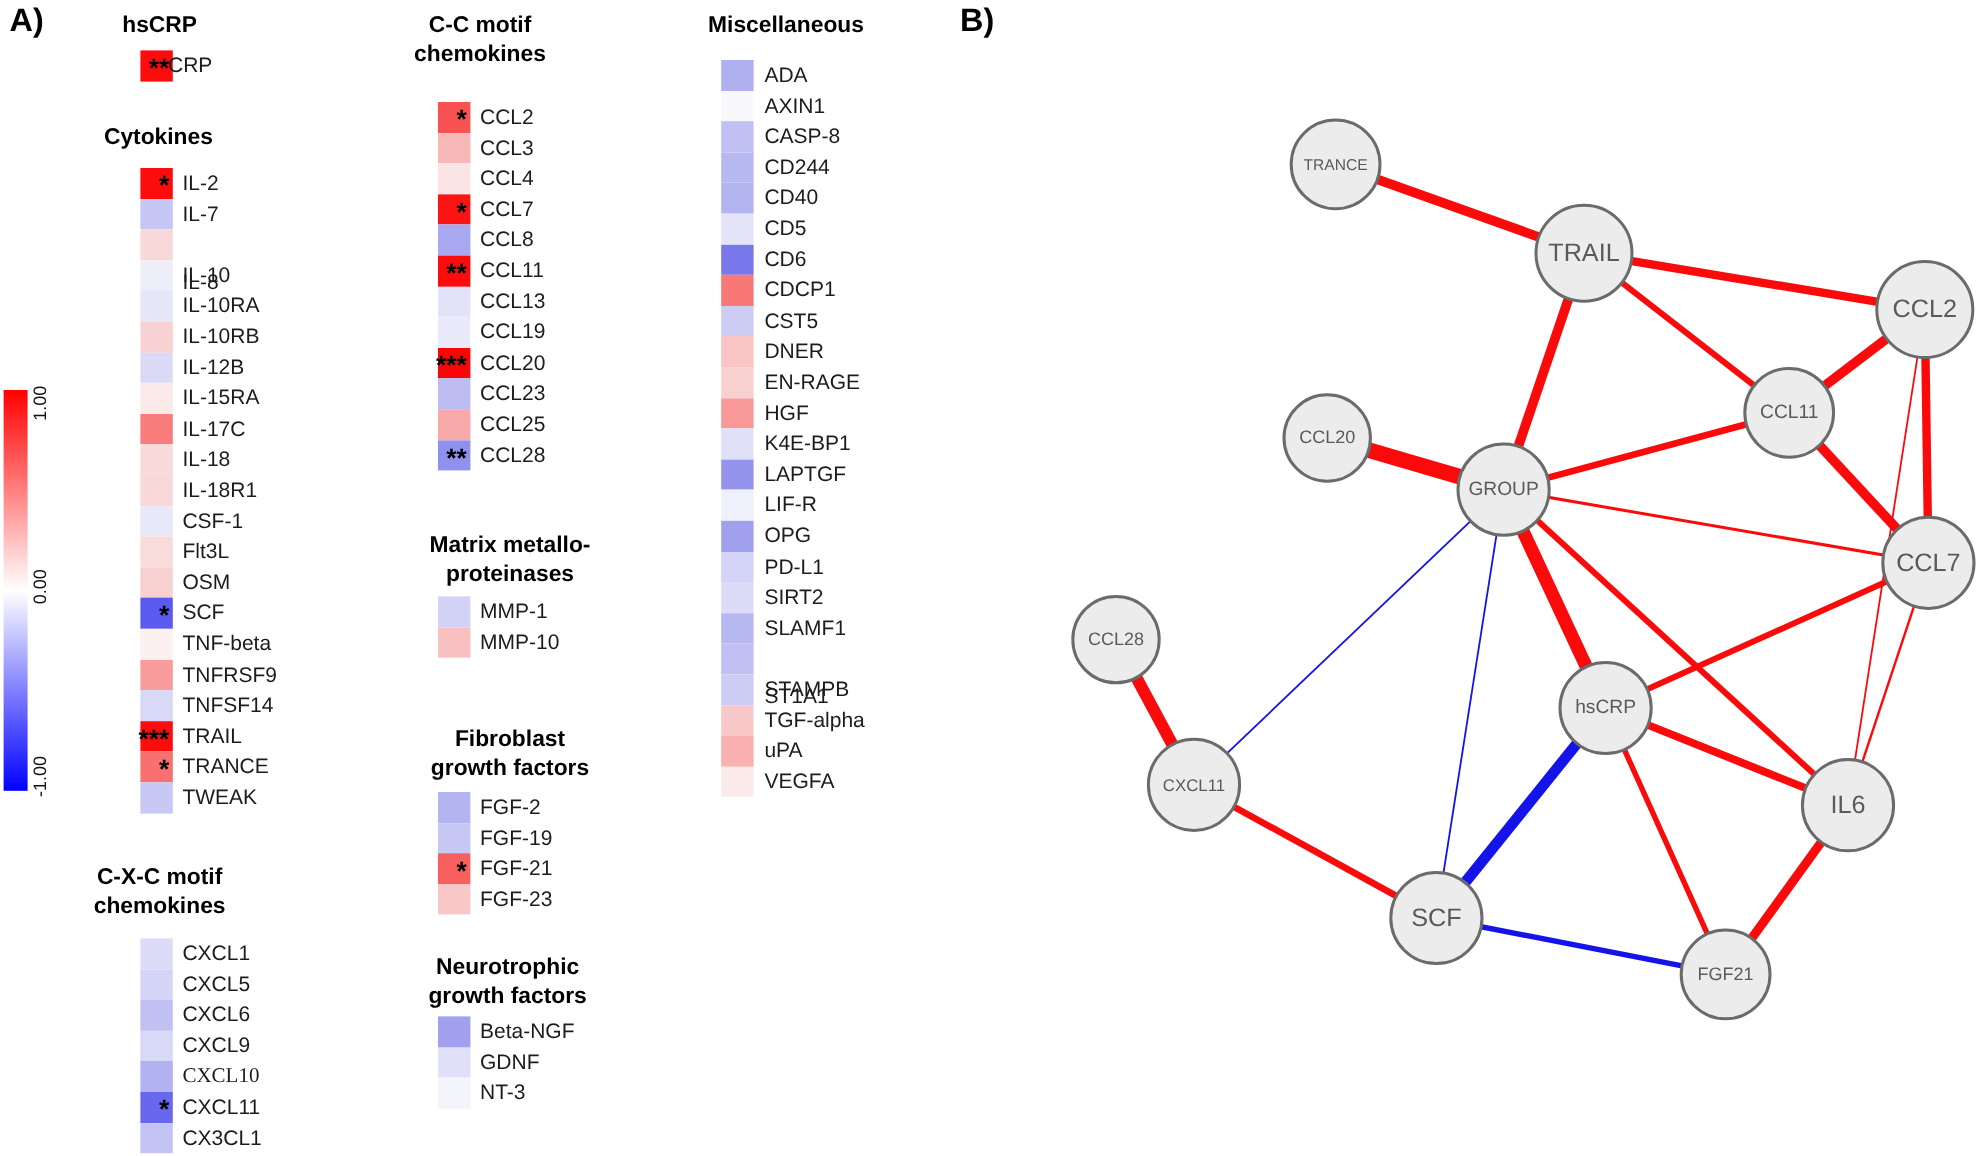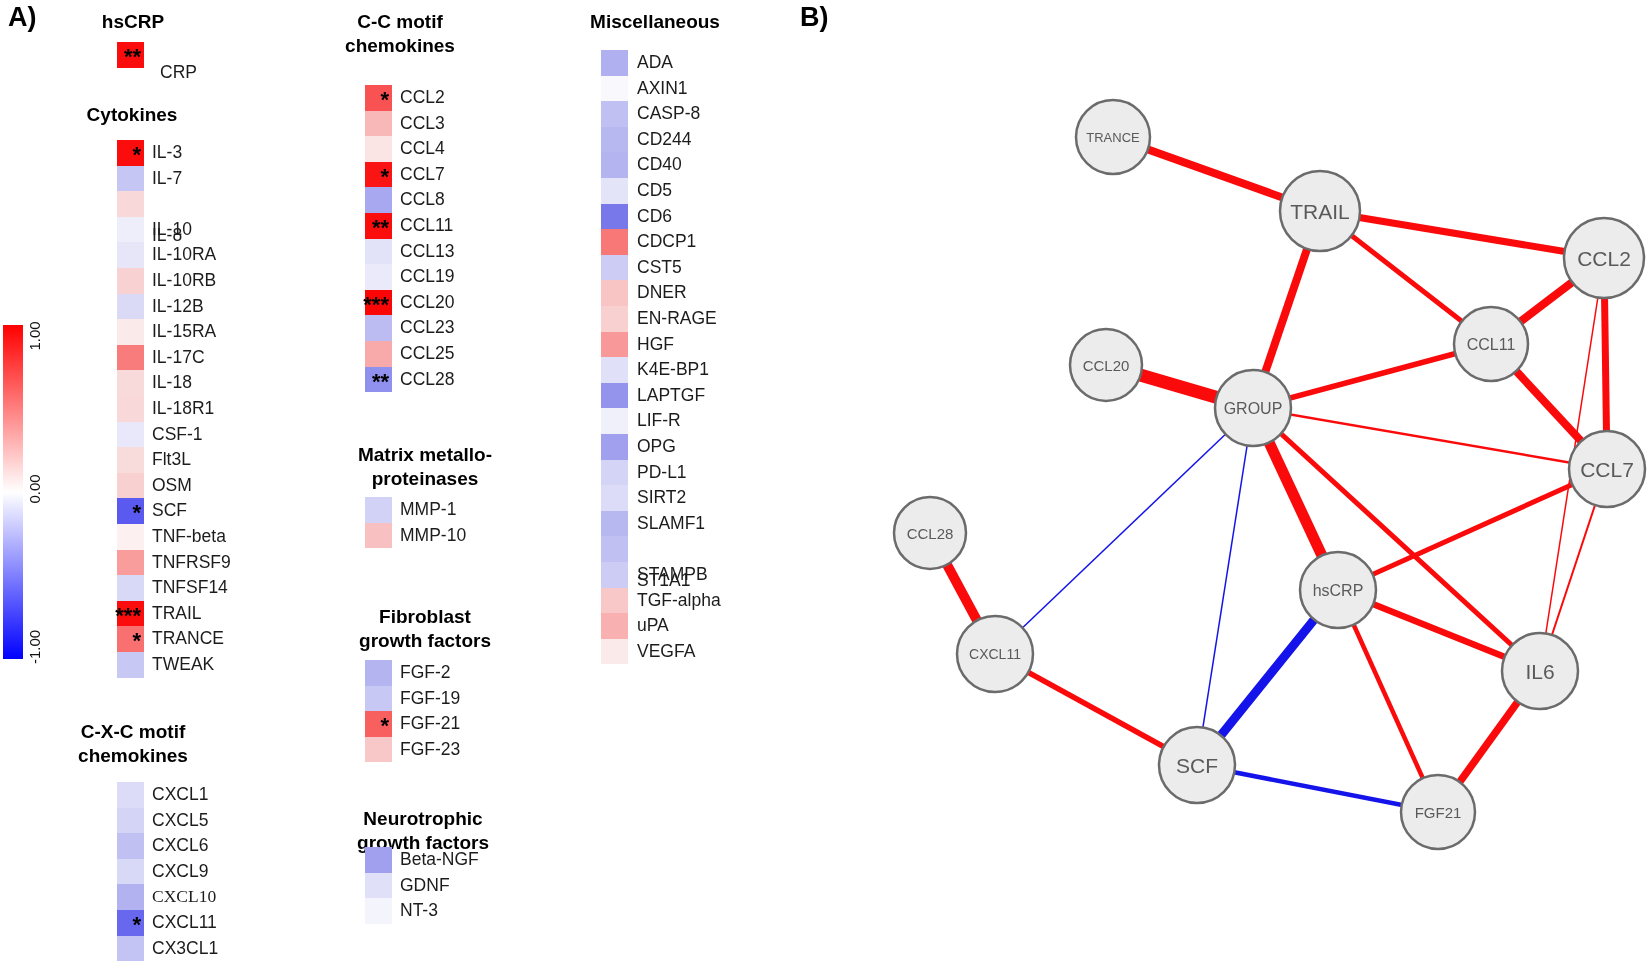--- a/index.html
+++ b/index.html
@@ -59,26 +59,26 @@
   <div id="colorbar"></div>
   <div class="cbar-label" style="left:34px;top:336px;">1.00</div>
   <div class="cbar-label" style="left:34px;top:489px;">0.00</div>
   <div class="cbar-label" style="left:34px;top:647px;">-1.00</div>
 
   <div id="panelA">
       <div class="group-header" style="left: 133px; top: 10px; white-space: pre-line;">hsCRP</div>
       <div class="hm-cell" style="left: 117px; top: 42px; height: 25.6px; width: 27px; background: rgb(251, 13, 13);">
         <span class="hm-stars">**</span>
       </div>
-      <div class="hm-label" style="left: 160px; top: 42px; line-height: 25.6px; margin-top: 18px;">CRP</div>
+      <div class="hm-label" style="left: 140px; top: 42px; line-height: 25.6px;">CRP</div>
       <div class="group-header" style="left: 132px; top: 103px; white-space: pre-line;">Cytokines</div>
       <div class="hm-cell" style="left: 117px; top: 140px; height: 25.6px; width: 27px; background: rgb(251, 13, 13);">
         <span class="hm-stars">*</span>
       </div>
-      <div class="hm-label" style="left: 152px; top: 140px; line-height: 25.6px;">IL-3</div>
+      <div class="hm-label" style="left: 152px; top: 140px; line-height: 25.6px;">IL-2</div>
       <div class="hm-cell" style="left: 117px; top: 165.6px; height: 25.6px; width: 27px; background: rgb(198, 198, 245);"></div>
       <div class="hm-label" style="left: 152px; top: 165.6px; line-height: 25.6px;">IL-7</div>
       <div class="hm-cell" style="left: 117px; top: 191.2px; height: 25.6px; width: 27px; background: rgb(248, 216, 216);"></div>
       <div class="hm-label" style="left: 152px; top: 191.2px; line-height: 25.6px; margin-top: 32px;">IL-8</div>
       <div class="hm-cell" style="left: 117px; top: 216.8px; height: 25.6px; width: 27px; background: rgb(238, 238, 250);"></div>
       <div class="hm-label" style="left: 152px; top: 216.8px; line-height: 25.6px;">IL-10</div>
       <div class="hm-cell" style="left: 117px; top: 242.4px; height: 25.6px; width: 27px; background: rgb(230, 230, 248);"></div>
       <div class="hm-label" style="left: 152px; top: 242.4px; line-height: 25.6px;">IL-10RA</div>
       <div class="hm-cell" style="left: 117px; top: 268px; height: 25.6px; width: 27px; background: rgb(248, 210, 210);"></div>
       <div class="hm-label" style="left: 152px; top: 268px; line-height: 25.6px;">IL-10RB</div>
@@ -183,21 +183,21 @@
       <div class="hm-cell" style="left: 365px; top: 660px; height: 25.6px; width: 27px; background: rgb(180, 180, 240);"></div>
       <div class="hm-label" style="left: 400px; top: 660px; line-height: 25.6px;">FGF-2</div>
       <div class="hm-cell" style="left: 365px; top: 685.6px; height: 25.6px; width: 27px; background: rgb(200, 200, 244);"></div>
       <div class="hm-label" style="left: 400px; top: 685.6px; line-height: 25.6px;">FGF-19</div>
       <div class="hm-cell" style="left: 365px; top: 711.2px; height: 25.6px; width: 27px; background: rgb(248, 96, 96);">
         <span class="hm-stars">*</span>
       </div>
       <div class="hm-label" style="left: 400px; top: 711.2px; line-height: 25.6px;">FGF-21</div>
       <div class="hm-cell" style="left: 365px; top: 736.8px; height: 25.6px; width: 27px; background: rgb(248, 200, 200);"></div>
       <div class="hm-label" style="left: 400px; top: 736.8px; line-height: 25.6px;">FGF-23</div>
-      <div class="group-header" style="left: 423px; top: 795px; white-space: pre-line; margin-top: 12px;">Neurotrophic
+      <div class="group-header" style="left: 423px; top: 795px; white-space: pre-line;">Neurotrophic
 growth factors</div>
       <div class="hm-cell" style="left: 365px; top: 847px; height: 25.6px; width: 27px; background: rgb(160, 160, 238);"></div>
       <div class="hm-label" style="left: 400px; top: 847px; line-height: 25.6px;">Beta-NGF</div>
       <div class="hm-cell" style="left: 365px; top: 872.6px; height: 25.6px; width: 27px; background: rgb(224, 224, 248);"></div>
       <div class="hm-label" style="left: 400px; top: 872.6px; line-height: 25.6px;">GDNF</div>
       <div class="hm-cell" style="left: 365px; top: 898.2px; height: 25.6px; width: 27px; background: rgb(244, 244, 252);"></div>
       <div class="hm-label" style="left: 400px; top: 898.2px; line-height: 25.6px;">NT-3</div>
       <div class="group-header" style="left: 655px; top: 10px; white-space: pre-line;">Miscellaneous</div>
       <div class="hm-cell" style="left: 601px; top: 50px; height: 25.6px; width: 27px; background: rgb(176, 176, 240);"></div>
       <div class="hm-label" style="left: 637px; top: 50px; line-height: 25.6px;">ADA</div>

